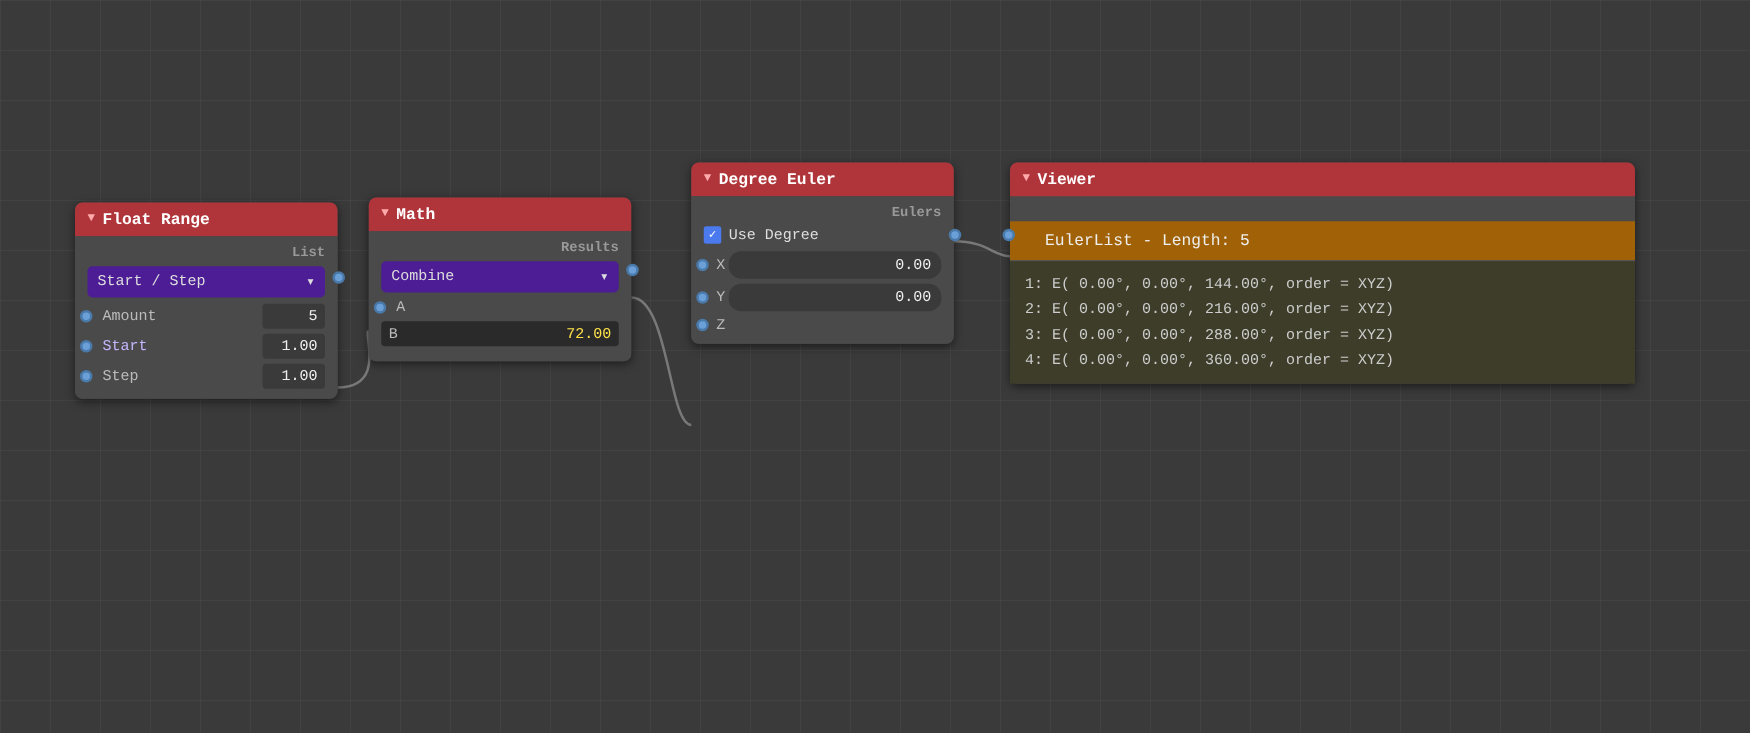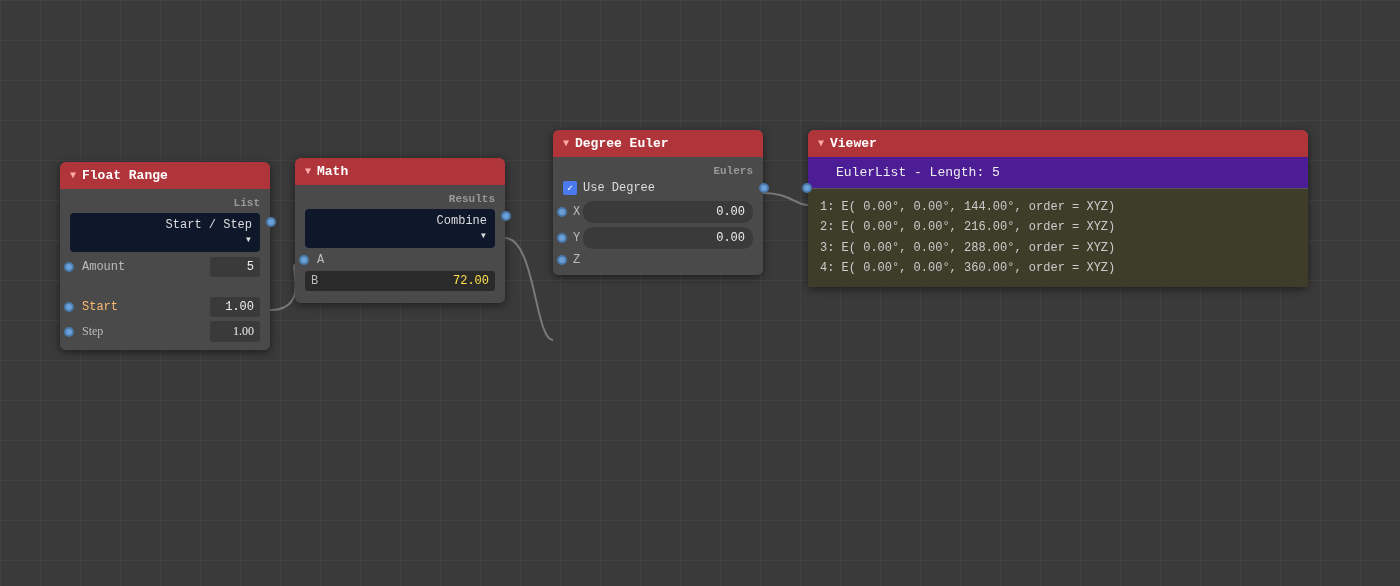--- a/index.html
+++ b/index.html
@@ -44,29 +44,28 @@
       color: #ffaaaa;
     }
 
     .node-body {
       padding: 8px 10px;
       background: #4a4a4a;
       border-radius: 0 0 6px 6px;
     }
 
     .dropdown-row {
-      background: #0f172a;
+      background: #4c1d95;
       border-radius: 4px;
       padding: 5px 8px;
       display: flex;
-      align-items: flex-end;
+      align-items: flex-start;
       justify-content: space-between;
       margin-bottom: 5px;
       cursor: pointer;
-      flex-direction: column;
     }
 
     .socket {
       width: 10px;
       height: 10px;
       border-radius: 50%;
       background: #6a9fd8;
       border: 2px solid #4a7aaa;
       position: absolute;
       cursor: pointer;
@@ -102,25 +101,26 @@
     }
 
     
     .node-viewer {
       left: 808px;
       top: 130px;
       width: 500px;
     }
 
     .viewer-summary {
-      background: #4c1d95;
+      background: #a16207;
       padding: 8px 28px;
       font-size: 13px;
       color: #eee;
       border-bottom: 1px solid #555;
+      margin-top: 20px;
     }
 
     .viewer-data {
       background: #3d3d2a;
       padding: 8px 12px;
       font-family: 'Courier New', monospace;
       font-size: 12px;
       color: #ccc;
       line-height: 1.7;
     }
@@ -193,21 +193,21 @@
     }
 
     .node-viewer .node-body {
       padding: 0;
       background: transparent;
     }
 
     .amount-row {
       display: flex;
       align-items: center;
-      margin-bottom: 20px;
+      margin-bottom: 4px;
       position: relative;
     }
 
     .divider-label {
       text-align: right;
       color: #999;
       font-size: 11px;
       margin-bottom: 4px;
       font-weight: bold;
     }
@@ -247,25 +247,25 @@
     </div>
 
     <div class="amount-row" style="position:relative;">
       <div class="socket socket-left" style="top:50%; transform:translateY(-50%);"></div>
       <span style="flex:1; padding-left:12px; color:#bbb;">Amount</span>
       <span class="input-value">5</span>
     </div>
 
     <div class="amount-row" style="position:relative; margin-bottom:4px;">
       <div class="socket socket-left" style="top:50%; transform:translateY(-50%);"></div>
-      <span style="flex:1; padding-left:12px; color:#fdba74;">Start</span>
+      <span style="flex:1; padding-left:12px; color:#c4b5fd;">Start</span>
       <span class="input-value">1.00</span>
     </div>
 
-    <div class="amount-row" style="position:relative; margin-bottom:0;font-family:Liberation Serif, serif;">
+    <div class="amount-row" style="position:relative; margin-bottom:0;">
       <div class="socket socket-left" style="top:50%; transform:translateY(-50%);"></div>
       <span style="flex:1; padding-left:12px; color:#bbb;">Step</span>
       <span class="input-value">1.00</span>
     </div>
   </div>
 
   <div class="socket socket-right" style="top: 55px; right:-6px;"></div>
 </div>
 
 <div class="node node-math">

